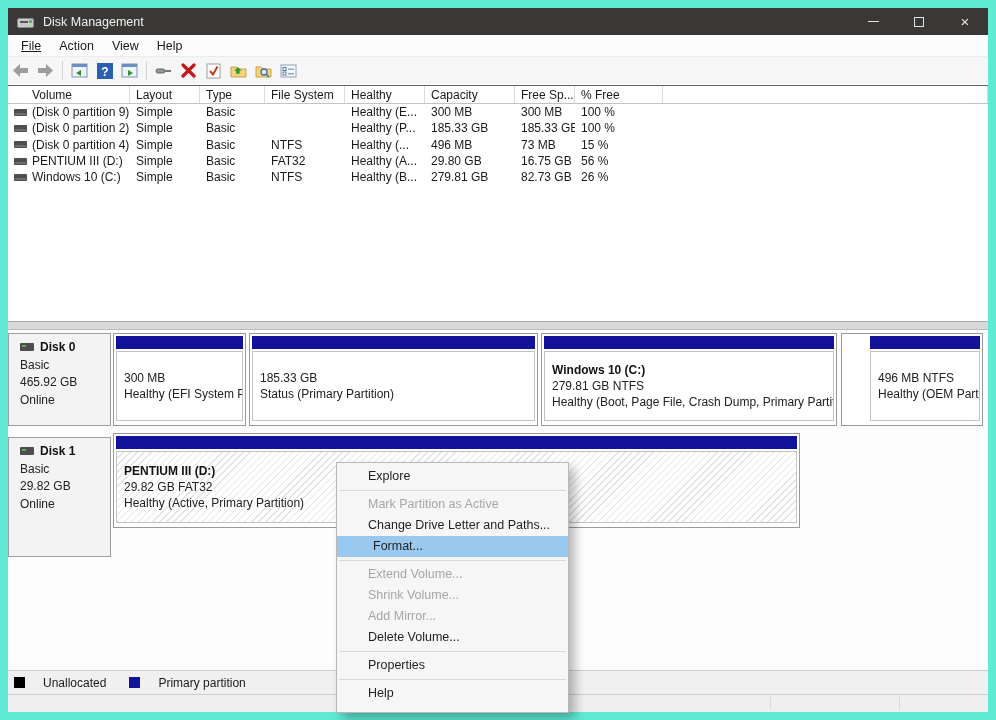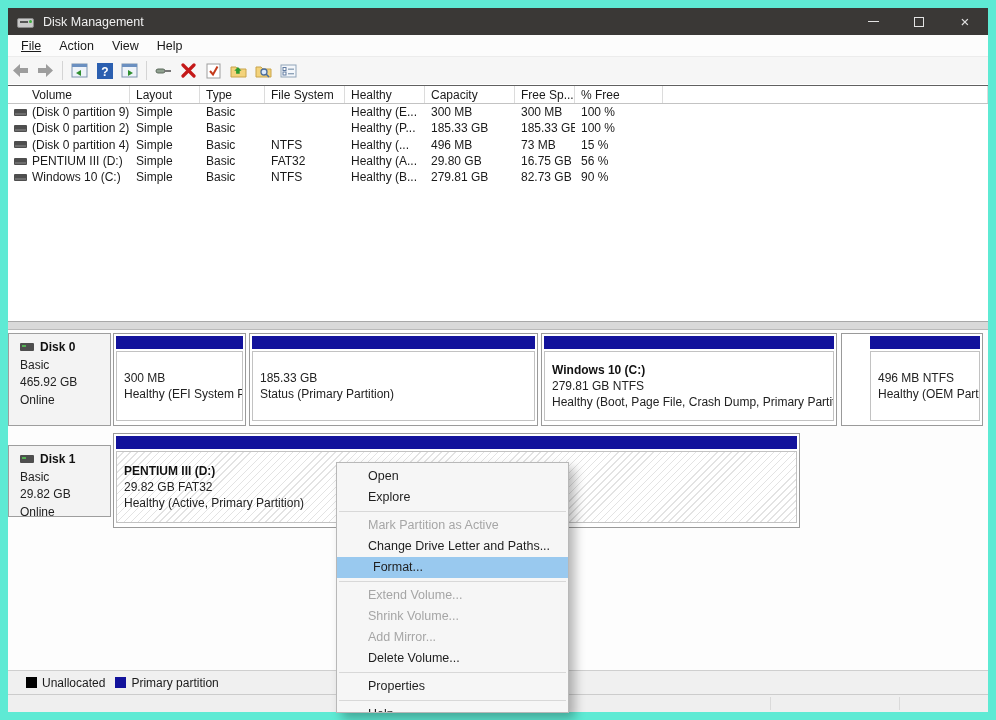--- a/index.html
+++ b/index.html
@@ -56,21 +56,21 @@
   .disk-line { font-size:12px; color:#222; margin-top:3.5px; }
   .partition { position:absolute; border:1px solid #9a9a9a; background:#ffffff; padding:2px; }
   .part-bar { height:13px; background:#12129b; }
   .part-body { margin-top:2px; border:1px solid #c2c2c2; height:calc(100% - 17px); display:flex; flex-direction:column; justify-content:center; padding-left:7px; overflow:hidden; }
   .part-name { font-size:12px; font-weight:bold; color:#111; line-height:16px; white-space:nowrap; }
   .part-line { font-size:12px; color:#222; line-height:16px; white-space:nowrap; }
   .part-body.hatched { background:repeating-linear-gradient(135deg,#ffffff 0px,#ffffff 4px,#e3e3e3 4px,#e3e3e3 5px); }
   .hatched .part-name,.hatched .part-line { text-shadow:0 0 3px #fff,0 0 3px #fff; }
 
   
-  .legend { position:absolute; left:0; top:662px; width:100%; height:24px; background:#f0f0f0; border-top:1px solid #cfcfcf; display:flex; align-items:center; padding-left:18px; }
+  .legend { position:absolute; left:0; top:662px; width:100%; height:24px; background:#f0f0f0; border-top:1px solid #cfcfcf; display:flex; align-items:center; padding-left:6px;gap:13px; }
   .legend-swatch { width:11px; height:11px; margin-right:5px; flex:none; }
   .legend-label { font-size:12px; color:#1a1a1a; margin-right:10px; }
   .statusbar { position:absolute; left:0; top:686px; width:100%; height:18px; background:#efefef; border-top:1px solid #cccccc; }
   .sb-sep { position:absolute; top:2px; bottom:2px; width:1px; background:#dadada; }
 
   
   .context-menu { position:absolute; left:328px; top:454px; width:233px; height:251px; background:#f6f6f6; border:1px solid #b8b8b8; box-shadow:6px 6px 10px rgba(0,0,0,0.28); padding-top:3px; overflow:hidden; z-index:20; }
   .cm-item { height:21px; line-height:21px; padding-left:31px; font-size:12.5px; color:#1f1f1f; white-space:nowrap; }
   .cm-item.disabled { color:#a6a6a6; }
   .cm-item.highlighted { background:#99c9ef;padding-left:36px; }
@@ -254,21 +254,21 @@
         <div class="lv-cell w-vol vol-cell">
             <span class="vol-icon"></span>
             <span>Windows 10 (C:)</span>
           </div>
         <div class="lv-cell w-layout">Simple</div>
         <div class="lv-cell w-type">Basic</div>
         <div class="lv-cell w-fs">NTFS</div>
         <div class="lv-cell w-status">Healthy (B...</div>
         <div class="lv-cell w-cap">279.81 GB</div>
         <div class="lv-cell w-free">82.73 GB</div>
-        <div class="lv-cell w-pct">90 %</div>
+        <div class="lv-cell w-pct">26 %</div>
       </div>
     </div>
 
     <div class="splitter"></div>
 
     <div class="graphview">
 
       <div class="disk-row" style="top:3px; height:93px;">
         <div class="disk-panel" style="top:0; height:93px;">
           <div class="disk-title">
@@ -304,21 +304,21 @@
         <div class="partition" style="left:833px; top:0; width:142px; height:93px;padding-left:28px;">
           <div class="part-bar"></div>
           <div class="part-body">
             <div class="part-line">496 MB NTFS</div>
             <div class="part-line">Healthy (OEM Partition)</div>
           </div>
         </div>
       </div>
 
       <div class="disk-row" style="top:103px; height:95px;">
-        <div class="disk-panel" style="top:12px; height:72px;">
+        <div class="disk-panel" style="top:4px; height:120px;">
           <div class="disk-title">
               <span class="disk-icon"></span>
               <span>Disk 1</span>
             </div>
           <div class="disk-line">Basic</div>
           <div class="disk-line">29.82 GB</div>
           <div class="disk-line">Online</div>
         </div>
         <div class="partition" style="left:105px; top:0; width:687px; height:95px;">
           <div class="part-bar"></div>
@@ -337,21 +337,20 @@
       <span class="legend-swatch" style="background:#12129b;"></span>
       <span class="legend-label">Primary partition</span>
     </div>
 
     <div class="statusbar">
       <span class="sb-sep" style="left:762px;"></span>
       <span class="sb-sep" style="left:891px;"></span>
     </div>
 
     <div class="context-menu">
-      <div class="cm-item">Open</div>
       <div class="cm-item">Explore</div>
       <div class="cm-sep"></div>
       <div class="cm-item disabled">Mark Partition as Active</div>
       <div class="cm-item">Change Drive Letter and Paths...</div>
       <div class="cm-item highlighted">Format...</div>
       <div class="cm-sep"></div>
       <div class="cm-item disabled">Extend Volume...</div>
       <div class="cm-item disabled">Shrink Volume...</div>
       <div class="cm-item disabled">Add Mirror...</div>
       <div class="cm-item">Delete Volume...</div>

